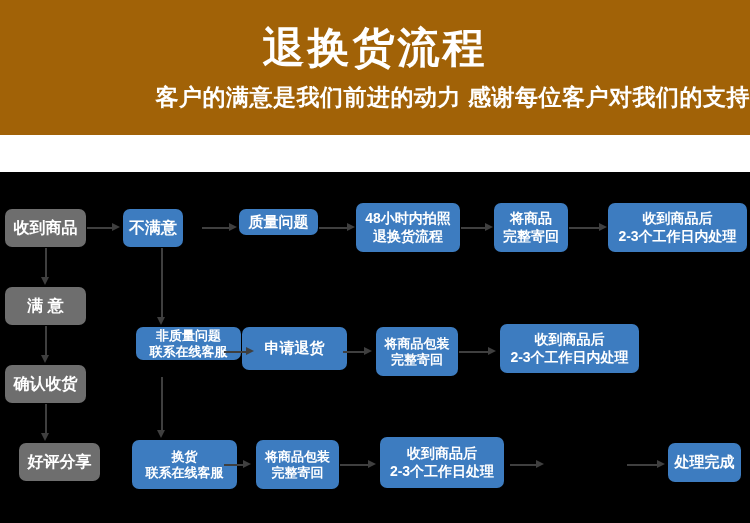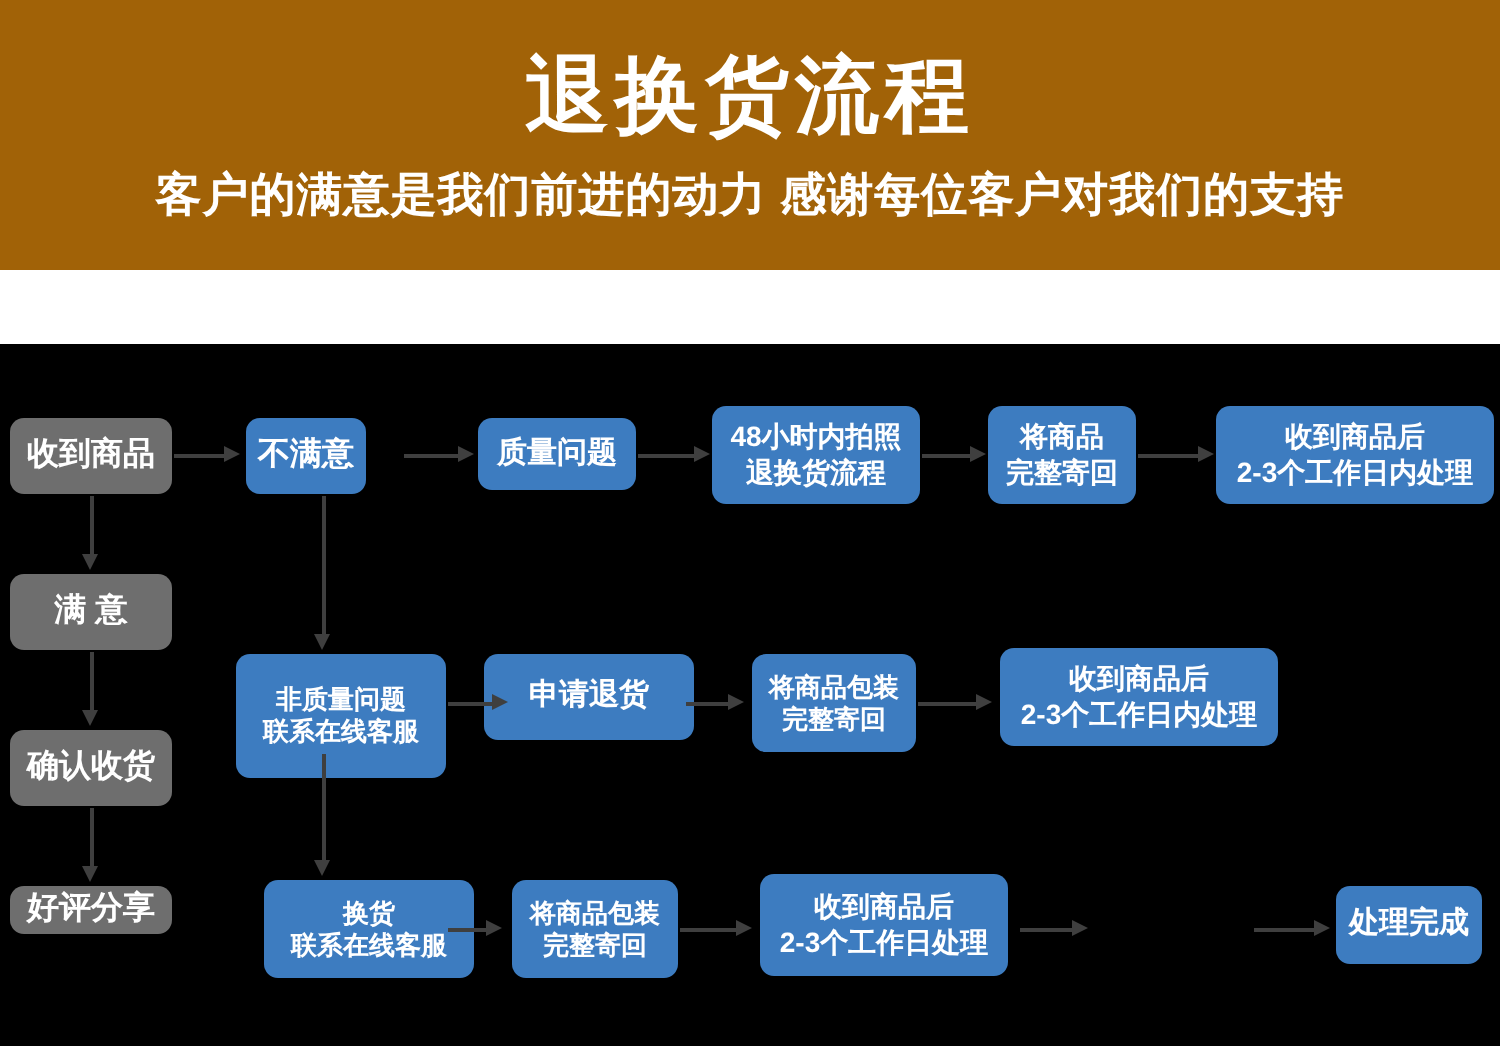--- a/index.html
+++ b/index.html
@@ -39,21 +39,21 @@
     font-weight: bold;
     letter-spacing: 3px;
     line-height: 52px;
     white-space: nowrap;
   }
   .header-subtitle {
     position: absolute;
     left: 0;
     top: 82px;
     width: 750px;
-    text-align: center;
+    text-align: right;
     color: #ffffff;
     font-size: 23px;
     font-weight: bold;
     letter-spacing: 0.5px;
     line-height: 30px;
     white-space: nowrap;
   }
 
   
   .flow {
@@ -125,36 +125,36 @@
   </div>
 
   <div class="flow">
 
     <div class="node gray fs16" style="left:5px;  top:37px;  width:81px; height:38px;">收到商品</div>
 
     <div class="node gray fs16" style="left:5px;  top:193px; width:81px; height:38px;">确认收货</div>
 
     <div class="node gray fs16" style="left:5px;  top:115px; width:81px; height:38px;">满 意</div>
 
-    <div class="node gray fs16" style="left:5px;  top:271px; width:81px; height:24px;">好评分享</div>
+    <div class="node gray fs16" style="left:19px;  top:271px; width:81px; height:38px;">好评分享</div>
 
     <div class="node blue fs16" style="left:123px; top:37px; width:60px; height:38px;">不满意</div>
 
-    <div class="node blue fs15" style="left:239px; top:37px; width:79px; height:36px;text-align:right;">质量问题</div>
+    <div class="node blue fs15" style="left:239px; top:37px; width:79px; height:26px;text-align:right;">质量问题</div>
 
     <div class="node blue fs14" style="left:356px; top:31px; width:104px; height:49px;">48小时内拍照
 退换货流程</div>
 
     <div class="node blue fs14" style="left:494px; top:31px; width:74px; height:49px;">将商品
 完整寄回</div>
 
     <div class="node blue fs14" style="left:608px; top:31px; width:139px; height:49px;">收到商品后
 2-3个工作日内处理</div>
 
-    <div class="node blue fs13" style="left:118px; top:155px; width:105px; height:62px;">非质量问题
+    <div class="node blue fs13" style="left:136px; top:155px; width:105px; height:33px;">非质量问题
 联系在线客服</div>
 
     <div class="node blue fs15" style="left:242px; top:155px; width:105px; height:43px;">申请退货</div>
 
     <div class="node blue fs13" style="left:376px; top:155px; width:82px; height:49px;">将商品包装
 完整寄回</div>
 
     <div class="node blue fs14" style="left:500px; top:152px; width:139px; height:49px;">收到商品后
 2-3个工作日内处理</div>
 

